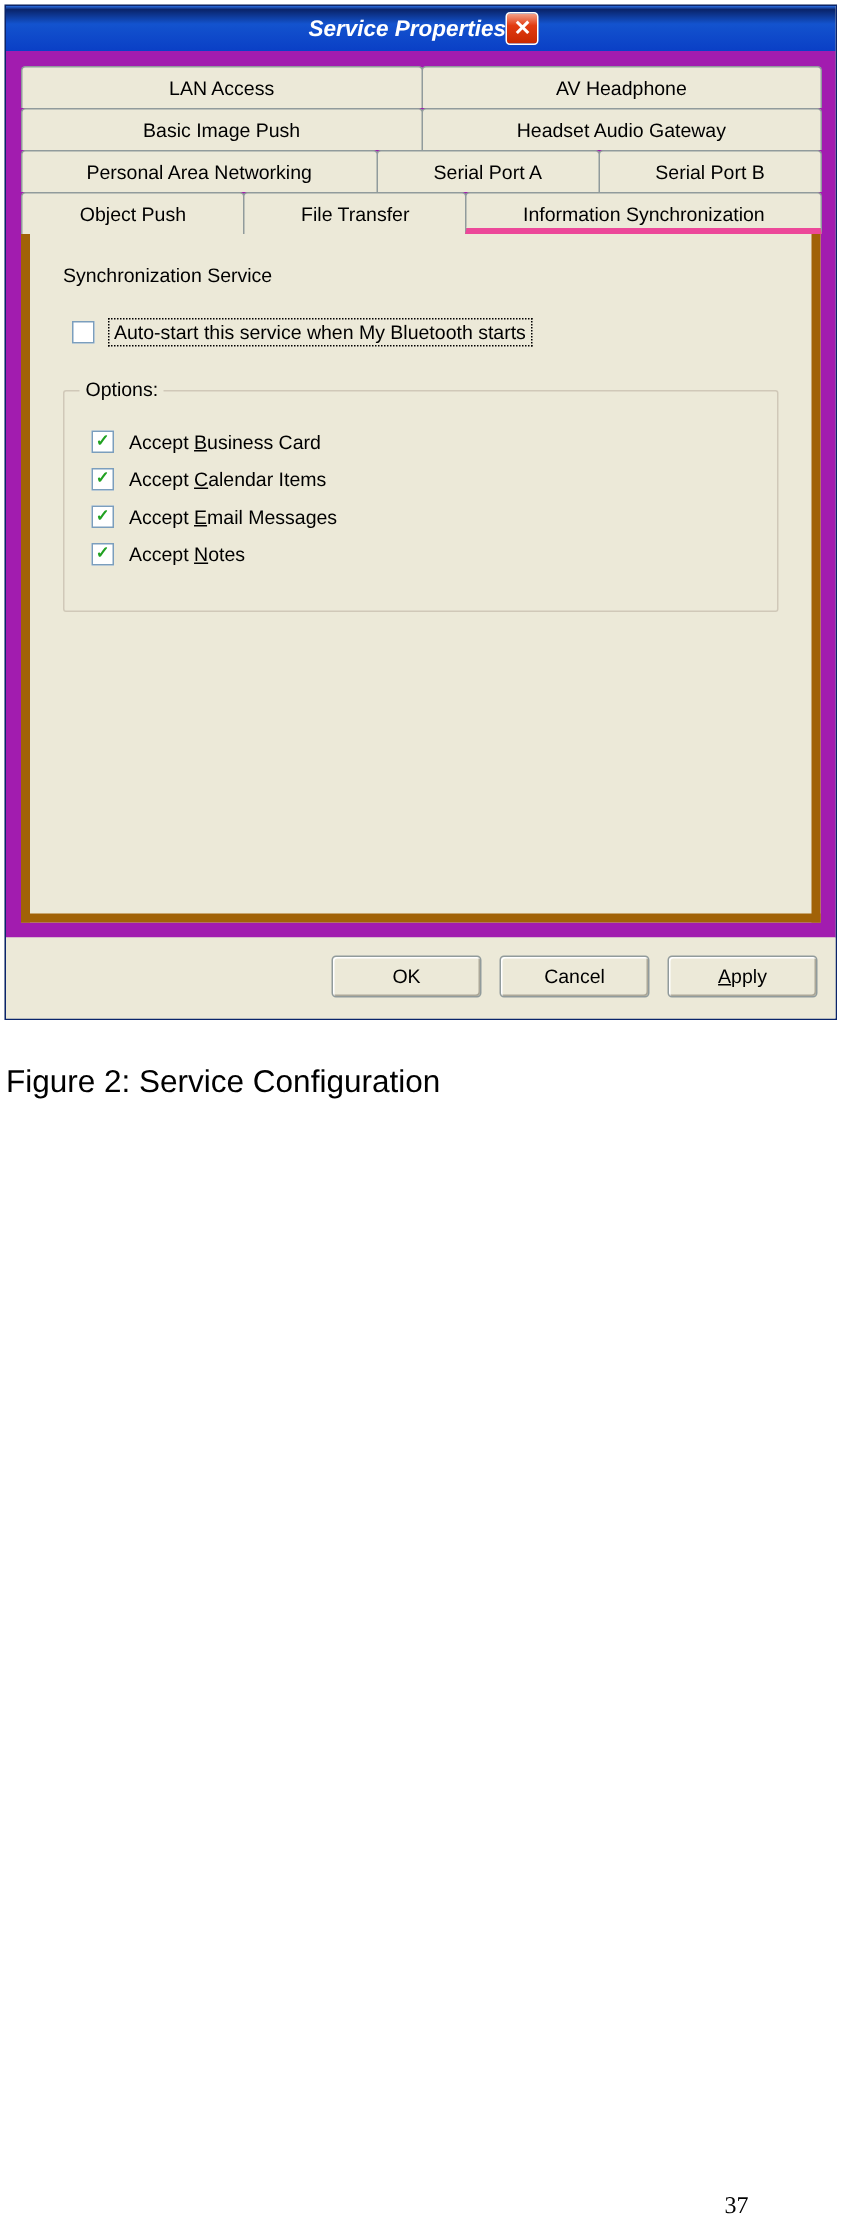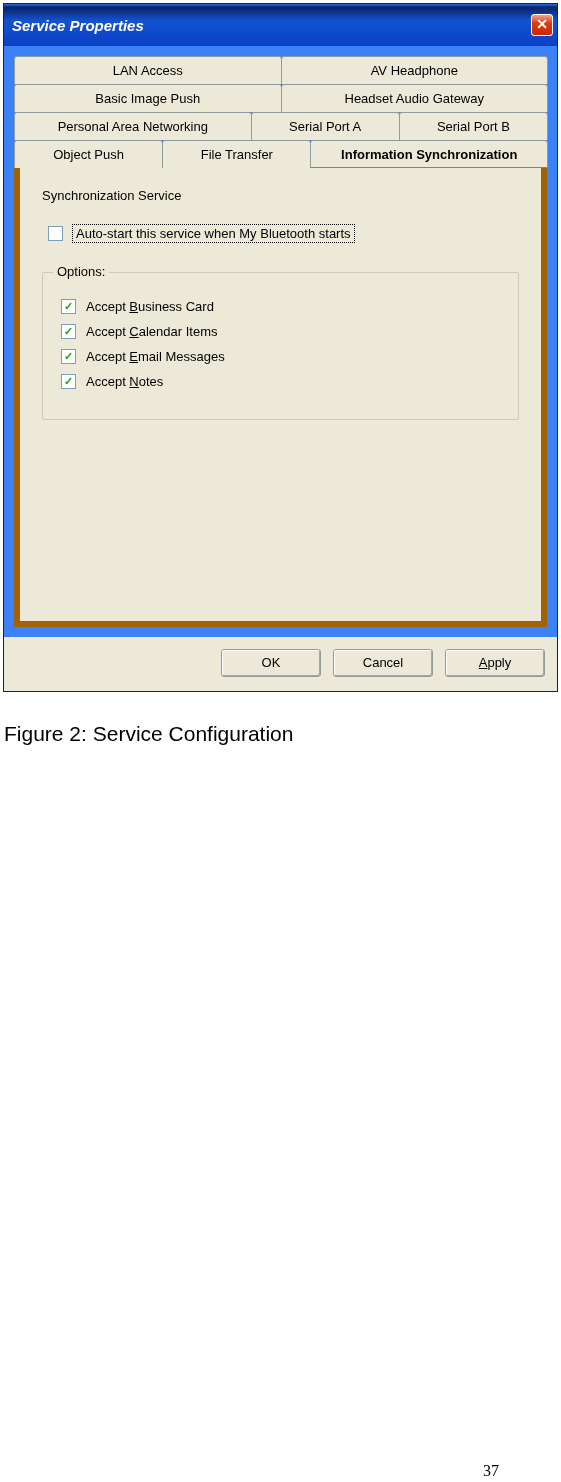--- a/index.html
+++ b/index.html
@@ -18,22 +18,22 @@
   }
   .dialog {
     width: 555px;
     margin: 3px;
     border: 1px solid #0a246a;
     background: #ece9d8;
   }
   .titlebar {
     display: flex;
     align-items: center;
-    justify-content: space-between;
-    height: 42px;
+    justify-content: center;
+    height: 30px;
     background: linear-gradient(to bottom, #2a6de0 0%, #0a246a 8%, #1353ce 40%, #0a3fc6 100%);
     padding: 0 4px 0 8px;
     color: #fff;
   }
   .titlebar-title {
     font-weight: bold;
     font-style: italic;
     font-size: 15px;
   }
   .close-btn {
@@ -45,21 +45,21 @@
     color: #fff;
     font-weight: bold;
     font-size: 14px;
     line-height: 18px;
     text-align: center;
     font-family: Arial, sans-serif;
     cursor: default;
   }
   .dialog-body {
     padding: 10px 10px 10px 10px;
-    background: #3b82f6;
+    background: #a21caf;
   }
   .tab-area {
     position: relative;
   }
   .tab-rows {
     display: flex;
     flex-direction: column;
   }
   .tab-row {
     display: flex;
@@ -88,22 +88,21 @@
     border-top-right-radius: 3px;
   }
   .tab-row.main .tab {
     border-top-left-radius: 3px;
     border-top-right-radius: 3px;
   }
   .tab.active {
     background: #ece9d8;
     position: relative;
     z-index: 2;
-    border-bottom: 1px solid #ec4899;
-    font-weight: bold;
+    border-bottom: 4px solid #ec4899;
   }
   .tab-panel {
     border: 6px solid #a16207;
     border-top: 1px solid #919b9c;
     background: #ece9d8;
     margin-top: -1px;
     padding: 20px 22px 20px 22px;
     min-height: 460px;
   }
   .section-label {

